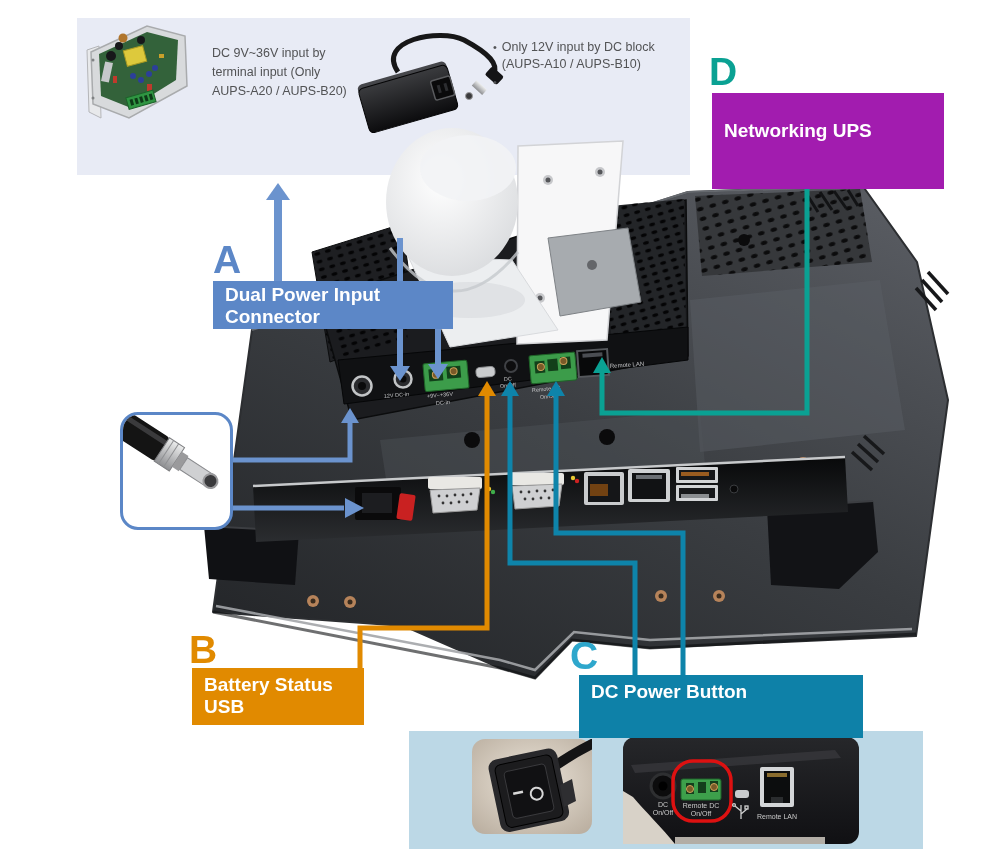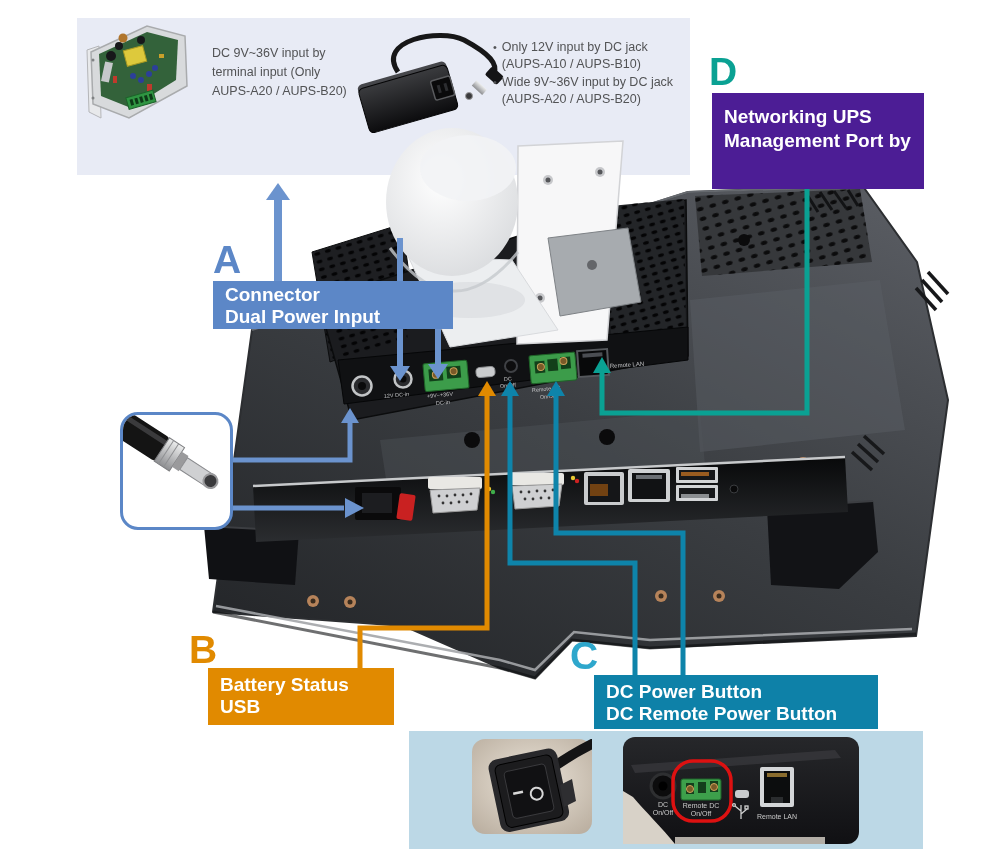--- a/index.html
+++ b/index.html
@@ -20,25 +20,25 @@
   .bullets{left:416px;top:21px;width:200px;font-size:12.5px;line-height:16.5px;color:#525355;}
   .bullet-row{display:flex;margin-bottom:2px;}
   .bullet-row .dot{margin-right:5px;font-size:11px;line-height:16.5px;}
 
   .letter{position:absolute;font-size:39px;font-weight:bold;line-height:1;z-index:5;}
   .cbox{position:absolute;color:#fff;font-weight:bold;font-size:19px;line-height:22px;
         padding:6px 0 0 12px;box-sizing:border-box;z-index:5;}
   .letter-a{left:213px;top:240px;color:#5C87C7;}
   .box-a{left:213px;top:281px;width:240px;height:48px;background:#5C87C7;padding-top:3px;}
   .letter-b{left:189px;top:630px;color:#E18A00;}
-  .box-b{left:208px;top:668px;width:186px;height:57px;background:#E18A00;}
+  .box-b{left:192px;top:668px;width:172px;height:57px;background:#E18A00;}
   .letter-c{left:570px;top:636px;color:#2EA7CC;}
-  .box-c{left:594px;top:675px;width:284px;height:54px;background:#0E81A8;}
+  .box-c{left:579px;top:675px;width:284px;height:63px;background:#0E81A8;}
   .letter-d{left:709px;top:52px;color:#0AA193;}
-  .box-d{left:712px;top:93px;width:212px;height:96px;background:#4c1d95;line-height:24px;padding-top:12px;}
+  .box-d{left:712px;top:93px;width:232px;height:96px;background:#a21caf;line-height:24px;padding-top:26px;}
 </style>
 </head>
 <body>
 
 <div id="stage">
 
   <div class="abs panel-top">
 
     <svg class="abs" style="left:8px;top:2px" width="108" height="120" viewBox="0 0 108 120">
       <polygon points="2,30 14,26 16,98 4,92" fill="#e8e9eb" stroke="#b5b6b9" stroke-width="1"></polygon>
@@ -98,30 +98,26 @@
         <rect x="138" y="42" width="16" height="11" rx="2" fill="#141416" transform="rotate(42 146 48)"></rect>
         <rect x="124" y="56" width="14" height="7" fill="url(#silverGrad)" transform="rotate(42 131 60)"></rect>
         <circle cx="121" cy="68" r="3.5" fill="#3a3a3c" stroke="#9a9a9c"></circle>
       </g>
     </svg>
 
     <div class="abs bullets">
       <div class="bullet-row">
         <span class="dot">•</span>
         <div>
-          <div>Only 12V input by DC jack</div>
+          <div>Only 12V input by DC block</div>
           <div>(AUPS-A10 / AUPS-B10)</div>
         </div>
       </div>
       <div class="bullet-row">
         <span class="dot">•</span>
-        <div>
-          <div>Wide 9V~36V input by DC jack</div>
-          <div>(AUPS-A20 / AUPS-B20)</div>
-        </div>
       </div>
     </div>
   </div>
 
   <div class="abs panel-bottom">
 
     <svg class="abs" style="left:63px;top:8px" width="120" height="95" viewBox="0 0 120 95">
       <defs>
         <radialGradient id="beige" cx="0.5" cy="0.45" r="0.75">
           <stop offset="0" stop-color="#ece5da"></stop>
@@ -431,34 +427,32 @@
         <line x1="47" y1="22" x2="47" y2="50" stroke="#8e8f92"></line>
         <rect x="54" y="27" width="8" height="18" fill="#9a9a9c"></rect>
         <rect x="62" y="29" width="30" height="14" fill="#cfd0d2" stroke="#8a8b8e"></rect>
         <circle cx="94" cy="36" r="7" fill="#3a3a3c" stroke="#9a9a9c" stroke-width="2"></circle>
       </g>
     </svg>
   </div>
 
   <div class="letter letter-a">A</div>
   <div class="cbox box-a">
+    <div>Dual Power Input</div>
     <div>Connector</div>
-    <div>Dual Power Input</div>
   </div>
 
   <div class="letter letter-b">B</div>
   <div class="cbox box-b">
     <div>Battery Status USB</div>
   </div>
 
   <div class="letter letter-c">C</div>
   <div class="cbox box-c">
     <div>DC Power Button</div>
-    <div>DC Remote Power Button</div>
   </div>
 
   <div class="letter letter-d">D</div>
   <div class="cbox box-d">
     <div>Networking UPS</div>
-    <div>Management Port by</div>
   </div>
 
 </div>
 
 </body></html>

